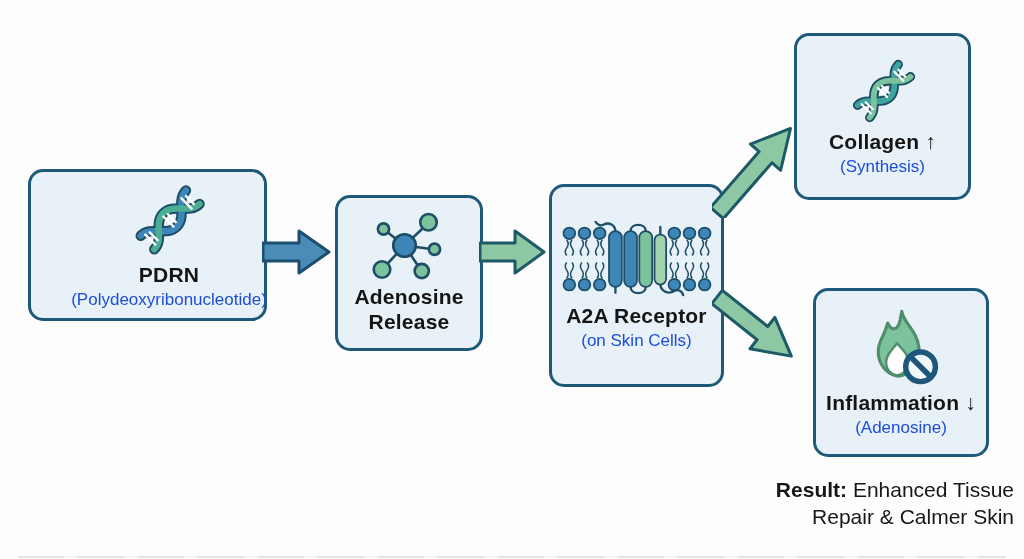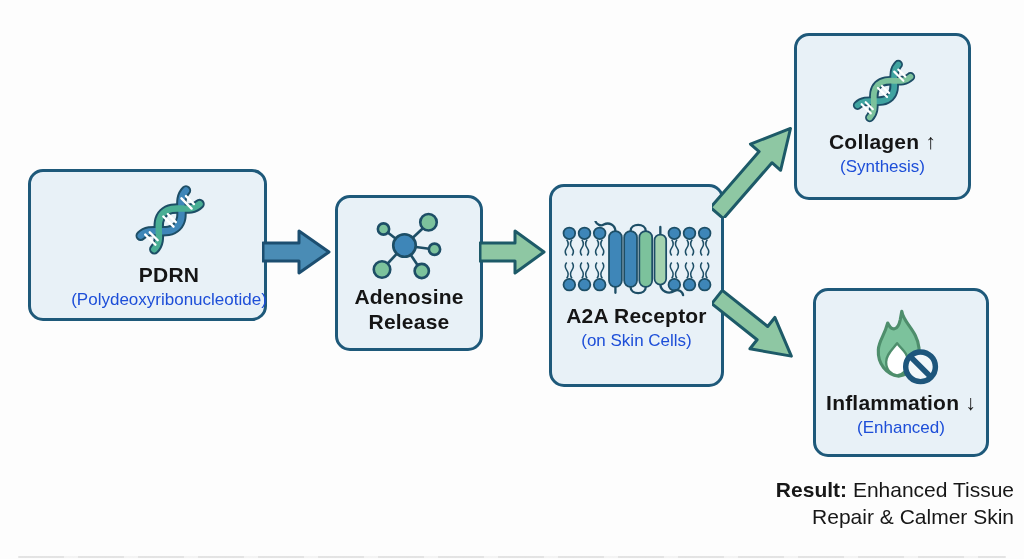--- a/index.html
+++ b/index.html
@@ -176,19 +176,19 @@
   <div class="node" id="node-inflammation">
     <svg class="flame" viewBox="0 0 110 104">
       <path class="fl" d="M56,5 C58,20 76,30 78,52 C80,72 68,86 52,88 C36,86 25,72 26,54 C27,42 34,36 38,20 C43,31 51,30 54,16 Z"></path>
       <path class="fl-in" d="M50,46 C56,54 64,58 64,70 C64,80 58,86 50,87 C42,86 36,80 36,70 C36,60 44,54 50,46 Z"></path>
       <g>
         <circle class="ban-c" cx="80" cy="76" r="19"></circle>
         <line class="ban-l" x1="67.5" y1="63.5" x2="92.5" y2="88.5"></line>
       </g>
     </svg>
     <div class="title">Inflammation ↓</div>
-    <div class="subtitle">(Enhanced)</div>
+    <div class="subtitle">(Adenosine)</div>
   </div>
 
   <div class="result"><span class="b">Result:</span> <span>Enhanced Tissue Repair &amp; Calmer Skin</span></div>
 
   <div class="bottom-artifact"></div>
 </div>
 
 </body></html>

